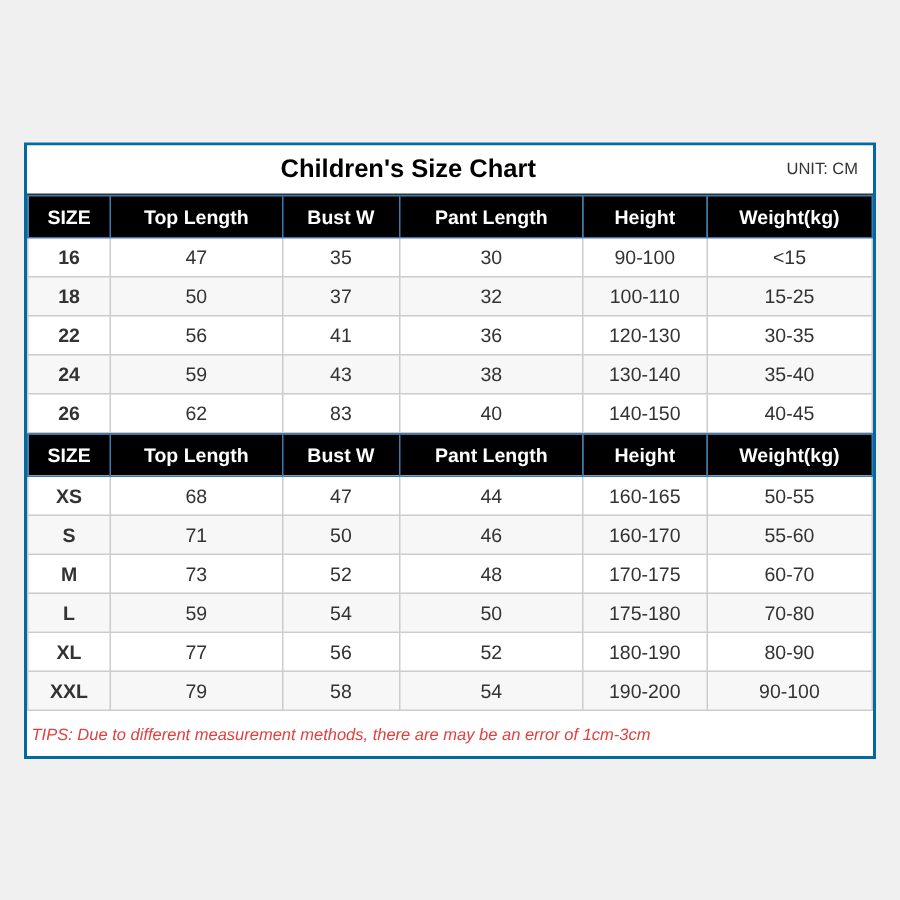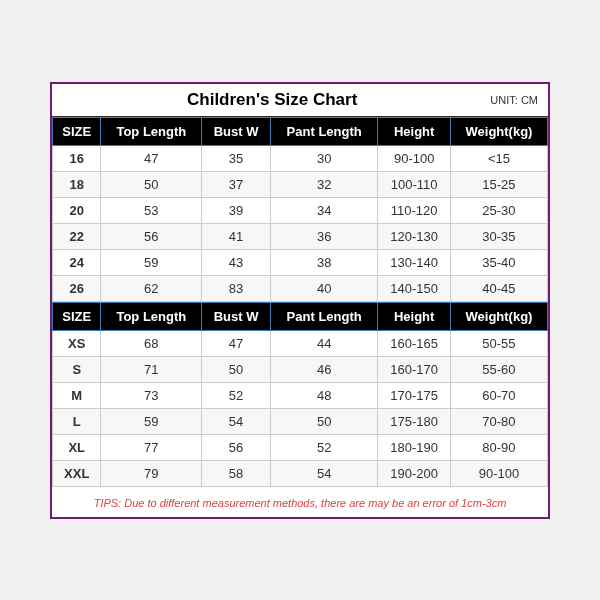--- a/index.html
+++ b/index.html
@@ -7,22 +7,22 @@
       font-family: Arial, sans-serif;
       background: #f0f0f0;
       display: flex;
       justify-content: center;
       align-items: center;
       width: 600px;
       min-height: 600px;
     }
     .chart-container {
       background: #fff;
-      border: 2px solid #701a75;
-      width: 500px;
+      border: 2px solid #0369a1;
+      width: 568px;
       margin: 10px;
       padding: 0;
     }
     .section-title-row {
       display: flex;
       justify-content: space-between;
       align-items: center;
       padding: 6px 10px;
       background: #fff;
       border-bottom: 1px solid #333;
@@ -64,21 +64,21 @@
     }
     tr:nth-child(odd) td {
       background: #ffffff;
     }
     td:first-child {
       font-weight: bold;
       margin-top: 41px;
     }
     .tips-row {
       padding: 6px 3px;
-      text-align: center;
+      text-align: left;
     }
     .tips-text {
       color: #e04040;
       font-size: 11px;
       font-style: italic;
     }
     .section-divider {
       border-top: 2px solid #333;
     }
   </style>
@@ -115,28 +115,20 @@
         </tr>
         <tr>
           <td>18</td>
           <td>50</td>
           <td>37</td>
           <td>32</td>
           <td>100-110</td>
           <td>15-25</td>
         </tr>
         <tr>
-          <td>20</td>
-          <td>53</td>
-          <td>39</td>
-          <td>34</td>
-          <td>110-120</td>
-          <td>25-30</td>
-        </tr>
-        <tr>
           <td>22</td>
           <td>56</td>
           <td>41</td>
           <td>36</td>
           <td>120-130</td>
           <td>30-35</td>
         </tr>
         <tr>
           <td>24</td>
           <td>59</td>

